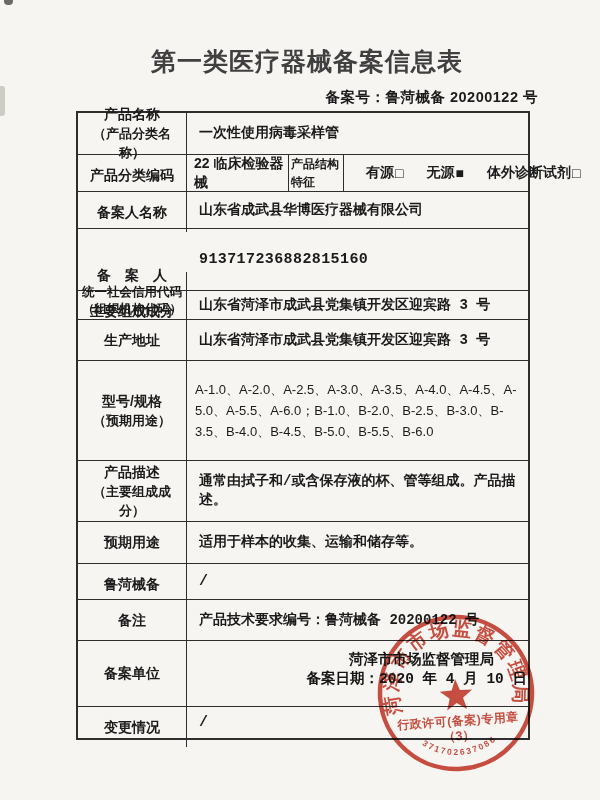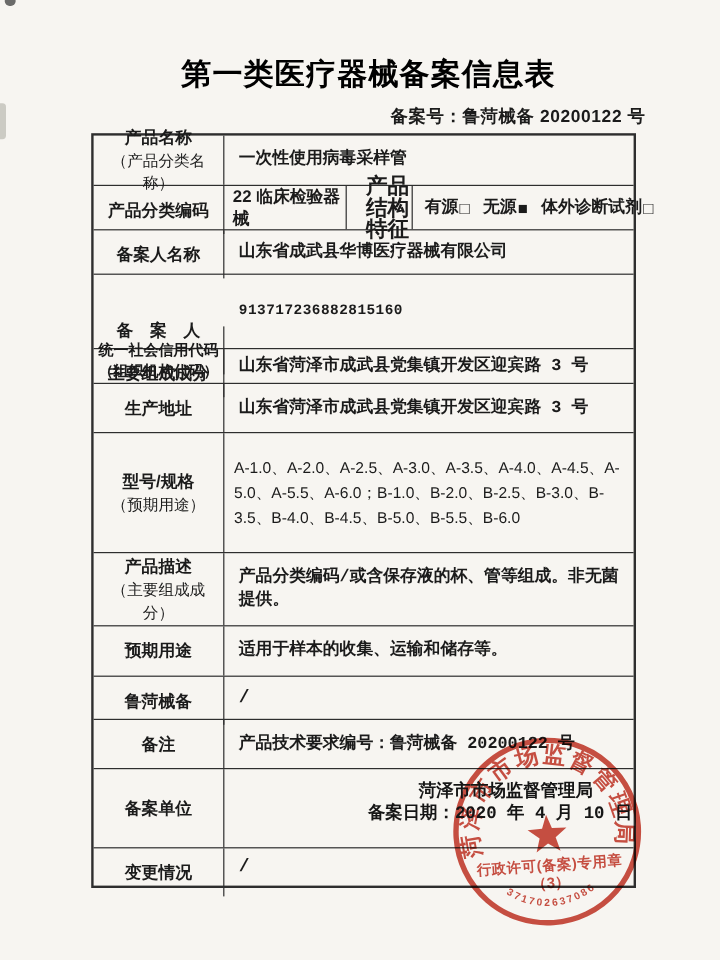--- a/index.html
+++ b/index.html
@@ -4,21 +4,21 @@
 <style>
   html,body{margin:0;padding:0;}
   body{
     width:600px;height:800px;position:relative;overflow:hidden;
     background:#f7f5f1;
     font-family:"Liberation Sans","DejaVu Sans",sans-serif;
     color:#1b1b1b;
   }
   .page-title{
     position:absolute;top:45px;left:14px;width:586px;text-align:center;
-    font-size:25px;font-weight:700;letter-spacing:1px;color:#000000;
+    font-size:25px;font-weight:700;letter-spacing:1px;color:#404040;
   }
   .record-no{
     position:absolute;top:88px;right:62px;
     font-size:14.5px;font-weight:700;letter-spacing:.5px;
   }
   
   .form-table{
     position:absolute;left:76px;top:111px;width:454px;
     border:2px solid #2e2e2e;box-sizing:border-box;background:transparent;
   }
@@ -29,42 +29,42 @@
     display:flex;flex-direction:column;justify-content:center;align-items:center;
     text-align:center;font-weight:700;font-size:14px;line-height:19px;padding:20px 3px;
   }
   .value-cell{
     flex:1;display:flex;align-items:center;box-sizing:border-box;
     padding:2px 4px 2px 12px;font-size:14px;font-weight:600;line-height:19px;font-family:Liberation Mono, monospace;
   }
   .r1{height:42px}.r2{height:37px}.r3{height:37px}.r4{height:62px}
   .r5{height:29px}.r6{height:41px}.r7{height:100px}.r8{height:61px}
   .r9{height:42px}.r10{height:36px}.r11{height:41px}.r12{height:66px}.r13{height:31px}
-  .label-sub{font-size:13px;font-weight:400;}
+  .label-sub{font-size:13px;font-weight:700;}
   .small-label{font-size:12.5px;line-height:17px;margin-top:43px;}
   .mid-cell{
     width:102px;flex:0 0 102px;border-right:1.5px solid #2e2e2e;box-sizing:border-box;
     display:flex;align-items:center;padding:2px 4px 2px 7px;
     font-size:14px;font-weight:600;line-height:19px;
   }
   .mid-label{
     width:55px;flex:0 0 55px;border-right:1.5px solid #2e2e2e;box-sizing:border-box;
-    display:flex;align-items:center;justify-content:center;text-align:right;
-    font-size:18px;font-weight:700;line-height:18px;padding:2px 2px;
+    display:flex;align-items:center;justify-content:center;text-align:left;
+    font-size:12px;font-weight:700;line-height:18px;padding:2px 2px;
   }
   .options-cell{flex:1;display:flex;align-items:center;padding-left:10px;box-sizing:border-box;
     font-size:14px;font-weight:700;}
-  .option{margin-right:11px;white-space:nowrap;}
+  .option{margin-right:11px;white-space:nowrap;margin-left:12px;}
   .option-box{font-size:14px;position:relative;top:0.5px;margin-left:1px;}
   .mono-value{
     font-family:Liberation Sans, sans-serif;
     font-size:13px;font-weight:500;line-height:21px;letter-spacing:0;
     padding-right:6px;padding-left:8px;
   }
-  .code-value{font-size:12px;font-weight:700;letter-spacing:.4px;}
+  .code-value{font-size:15px;font-weight:700;letter-spacing:.4px;}
   .slash-value{font-size:15px;font-weight:700;}
   .filing-cell{position:relative;}
   .filing-block{
     position:absolute;right:1px;top:10px;text-align:right;
     font-size:14.5px;font-weight:700;line-height:19px;color:#151515;z-index:3;
   }
   .filing-authority{margin-right:33px;}
   
   .stamp{
     position:absolute;left:366px;top:608px;width:180px;height:170px;
@@ -138,21 +138,21 @@
       <span class="label-sub">（预期用途）</span>
     </div>
     <div class="value-cell mono-value">A-1.0、A-2.0、A-2.5、A-3.0、A-3.5、A-4.0、A-4.5、A-5.0、A-5.5、A-6.0；B-1.0、B-2.0、B-2.5、B-3.0、B-3.5、B-4.0、B-4.5、B-5.0、B-5.5、B-6.0</div>
   </div>
 
   <div class="row r8">
     <div class="label-cell">
       <span>产品描述</span>
       <span class="label-sub">（主要组成成分）</span>
     </div>
-    <div class="value-cell">产品分类编码/或含保存液的杯、管等组成。非无菌提供。</div>
+    <div class="value-cell">通常由拭子和/或含保存液的杯、管等组成。产品描述。</div>
   </div>
 
   <div class="row r9">
     <div class="label-cell">预期用途</div>
     <div class="value-cell">适用于样本的收集、运输和储存等。</div>
   </div>
 
   <div class="row r10">
     <div class="label-cell">鲁菏械备</div>
     <div class="value-cell slash-value">/</div>

